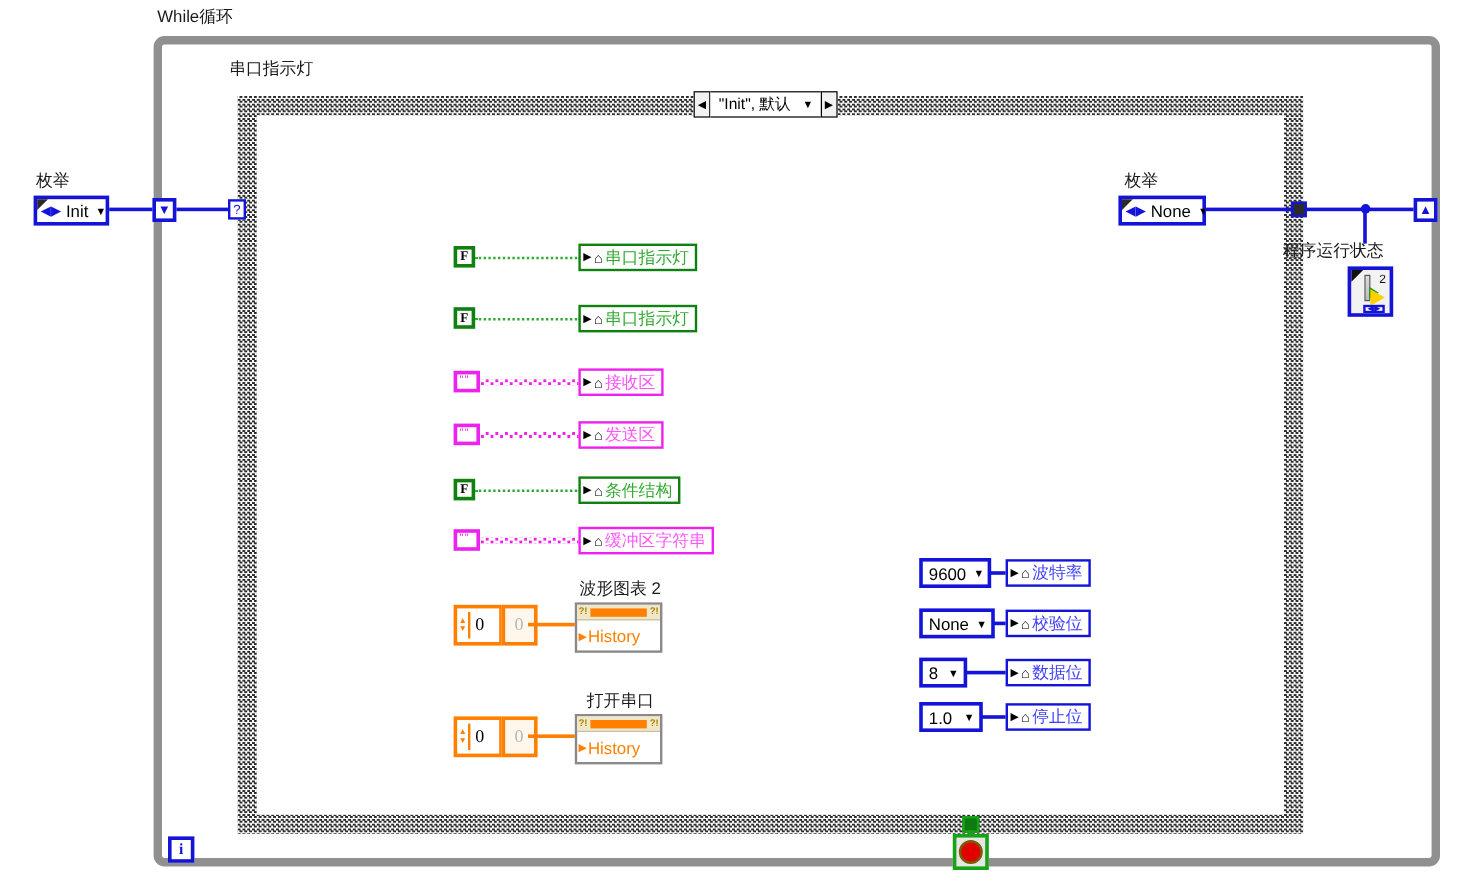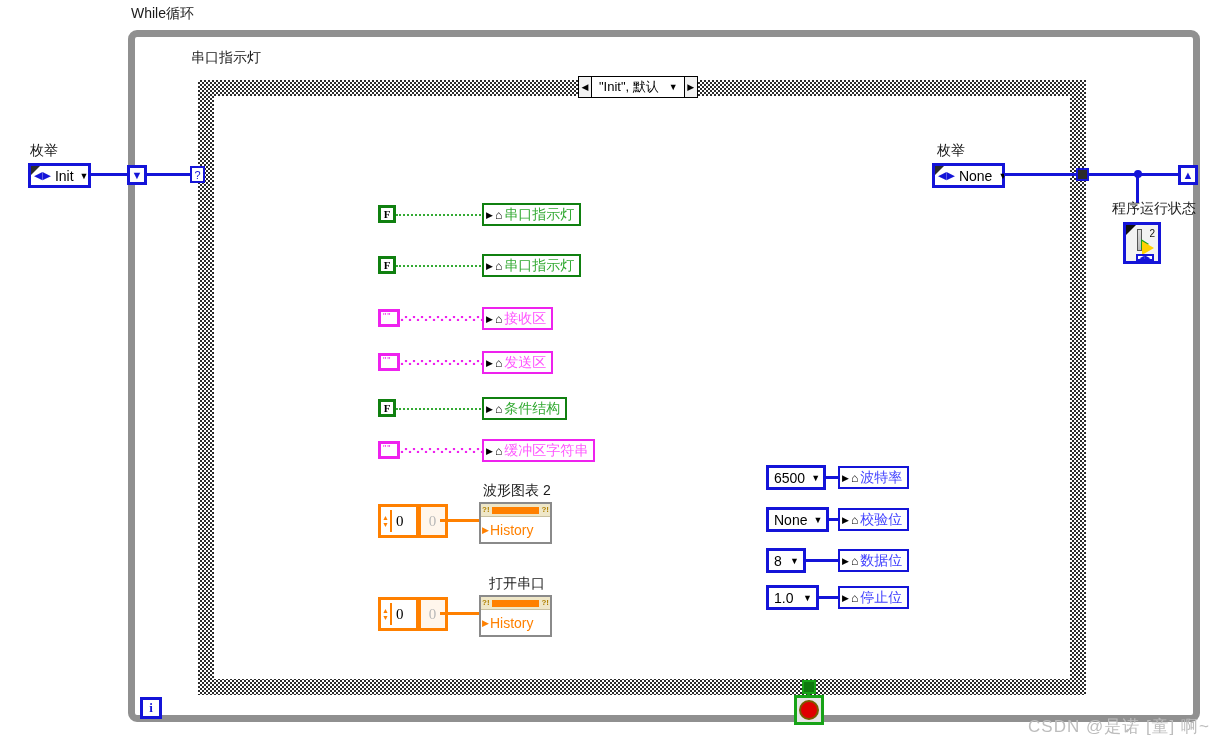--- a/index.html
+++ b/index.html
@@ -400,21 +400,21 @@
   </div>
   <div class="wire wire-blue" style="left:1004px; top:173px; width:78px; height:3px;"></div>
   <div class="tunnel-sq" style="left:1076px; top:168px;"></div>
   <div class="wire wire-blue" style="left:1088px; top:173px; width:105px; height:3px;"></div>
   <div class="branch-dot" style="left:1134px; top:170px;"></div>
   <div class="wire wire-blue" style="left:1136px; top:175px; width:3px; height:28px;"></div>
   <div class="sr-box" style="left:1178px; top:165px;">
     <span>▲</span>
   </div>
 
-  <div class="lbl" style="left:1112px; top:201px;">程序运行状态</div>
+  <div class="lbl" style="left:1069px; top:201px;">程序运行状态</div>
   <div id="prop-node" style="left:1123px; top:222px;">
     <div class="pn-corner"></div>
     <div class="pn-num">2</div>
     <div class="pn-bar"></div>
     <div class="pn-green"></div>
     <div class="pn-yellow"></div>
     <div class="pn-foot">◀▶</div>
   </div>
 
   <div class="bool-const" style="left:378px; top:205px;">
@@ -519,21 +519,21 @@
       <span class="bar"></span>
       <span class="mk">?!</span>
     </div>
     <div class="cn-body">
       <span class="tri">▶</span>
       <span>History</span>
     </div>
   </div>
 
   <div class="ring-const" style="left:766px; top:465px; width:60px;">
-    <span>6500</span>
+    <span>9600</span>
     <span class="caret">▼</span>
   </div>
   <div class="wire wire-blue" style="left:825px; top:476px; width:18px; height:3px;"></div>
   <div class="localvar lv-blue" style="left:838px; top:466px;">
     <span class="tri">▶</span>
     <span class="house">⌂</span>
     <span>波特率</span>
   </div>
 
   <div class="ring-const" style="left:766px; top:507px; width:63px;">
@@ -572,15 +572,14 @@
   <div id="stop-tunnel" style="left:802px; top:680px;"></div>
   <div class="wire wire-green" style="left:807px; top:692px; width:3px; height:10px;"></div>
   <div id="stop-btn" style="left:794px; top:695px;">
     <div class="ring"></div>
   </div>
 
   <div id="iter-term" style="left:140px; top:697px;">
     <span>i</span>
   </div>
 
-  <div id="watermark">CSDN @是诺 [童] 啊~</div>
 
 </div>
 
 </body></html>

